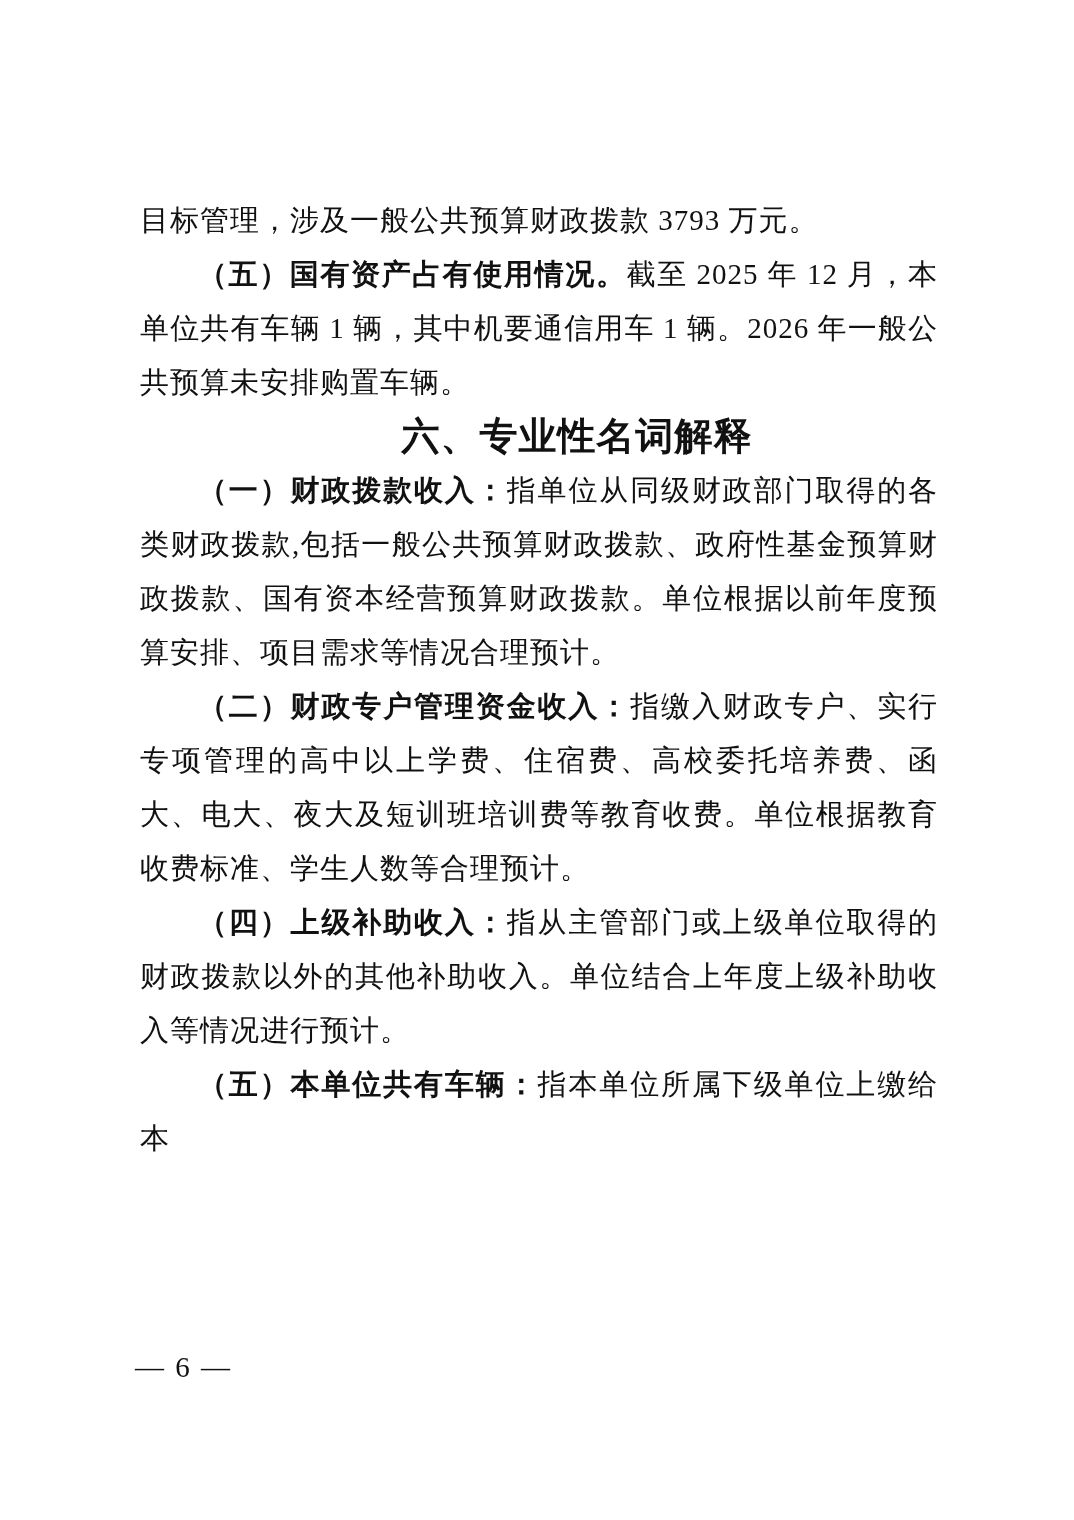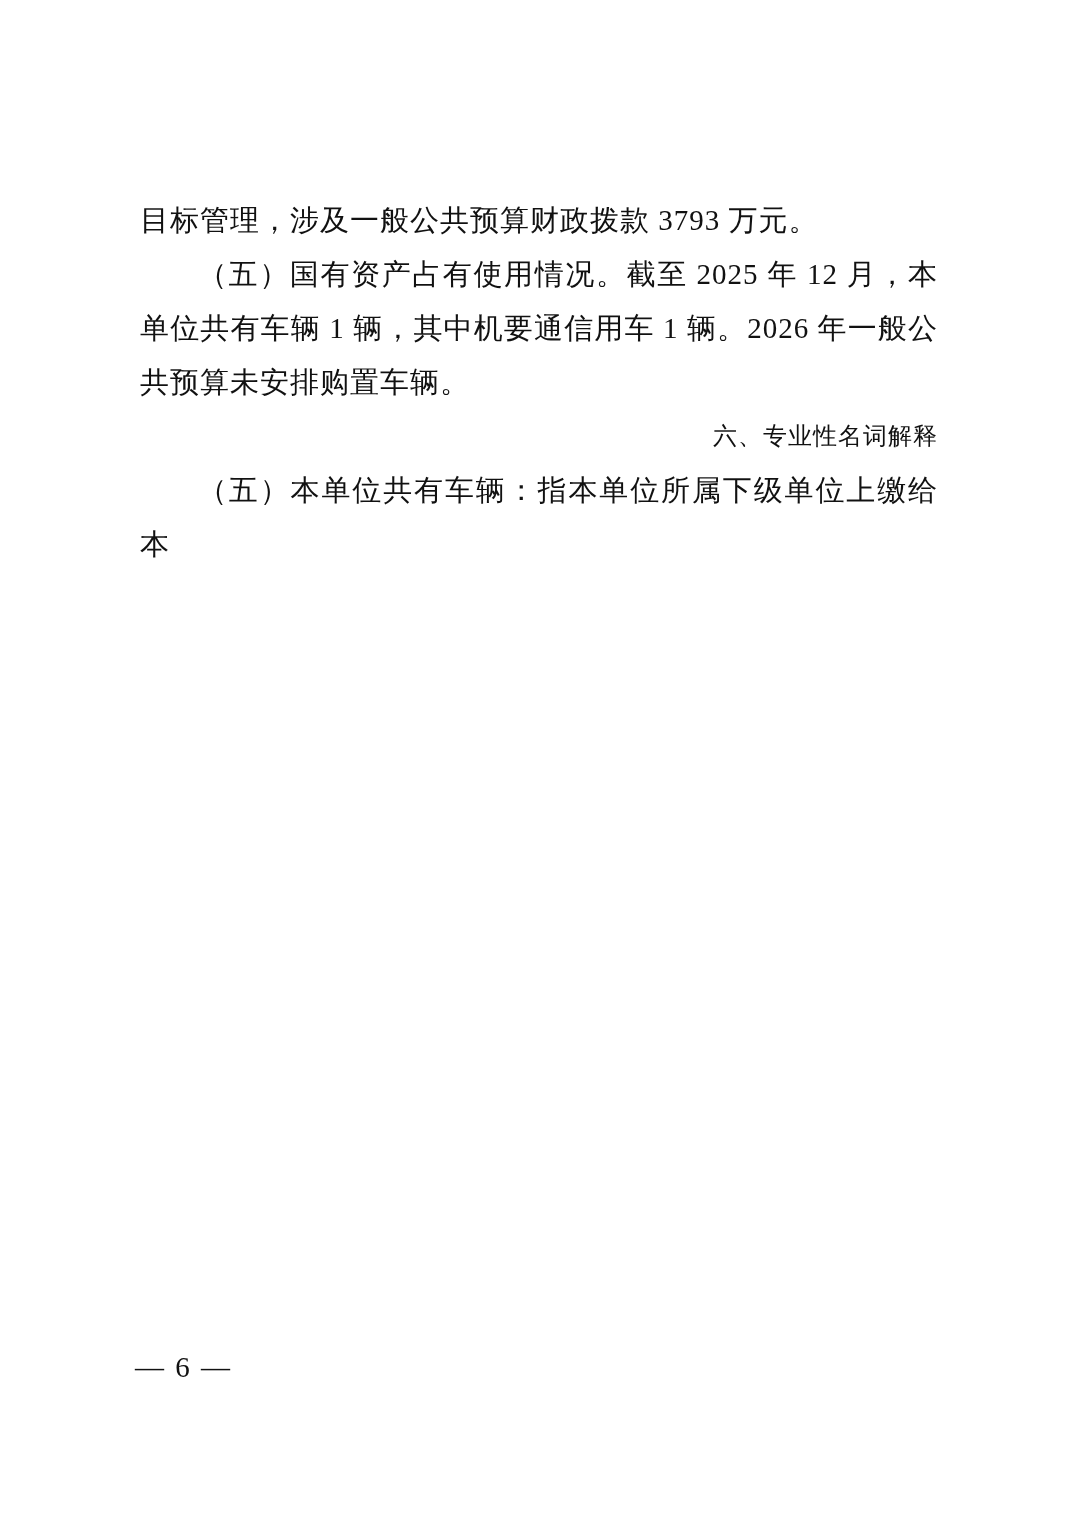--- a/index.html
+++ b/index.html
@@ -30,41 +30,44 @@
     text-align: justify;
     text-justify: inter-ideograph;
     word-break: break-all;
   }
   .content p.indent {
     text-indent: 2em;
   }
   .content p.heading {
     font-family: "Liberation Sans", "DejaVu Sans", sans-serif;
     font-weight: bold;
-    font-size: 24px;
-    text-align: right;
+    font-size: 38px;
+    text-align: center;
   }
   .content span.bold {
-    font-weight: normal;
+    font-weight: bold;
   }
   .footer {
     position: absolute;
     left: 135px;
     top: 1344px;
     font-size: 29px;
     line-height: 46px;
     font-family: "Liberation Serif", "DejaVu Serif", serif;
     color: #111111;
     letter-spacing: 2px;
   }
 </style>
 </head>
 <body>
 
 <div class="page">
   <main class="content" id="content">
       <p class="body"><span class="regular">目标管理，涉及一般公共预算财政拨款 3793 万元。</span></p>
       <p class="body indent"><span class="bold">（五）国有资产占有使用情况。</span><span class="regular">截至 2025 年 12 月，本单位共有车辆 1 辆，其中机要通信用车 1 辆。2026 年一般公共预算未安排购置车辆。</span></p>
       <p class="heading indent"><span class="bold">六、专业性名词解释</span></p>
+      <p class="body indent"><span class="bold">（一）财政拨款收入：</span><span class="regular">指单位从同级财政部门取得的各类财政拨款,包括一般公共预算财政拨款、政府性基金预算财政拨款、国有资本经营预算财政拨款。单位根据以前年度预算安排、项目需求等情况合理预计。</span></p>
+      <p class="body indent"><span class="bold">（二）财政专户管理资金收入：</span><span class="regular">指缴入财政专户、实行专项管理的高中以上学费、住宿费、高校委托培养费、函大、电大、夜大及短训班培训费等教育收费。单位根据教育收费标准、学生人数等合理预计。</span></p>
+      <p class="body indent"><span class="bold">（四）上级补助收入：</span><span class="regular">指从主管部门或上级单位取得的财政拨款以外的其他补助收入。单位结合上年度上级补助收入等情况进行预计。</span></p>
       <p class="body indent"><span class="bold">（五）本单位共有车辆：</span><span class="regular">指本单位所属下级单位上缴给本</span></p>
     </main>
   <div class="footer">— 6 —</div>
 </div>
 
 </body></html>

